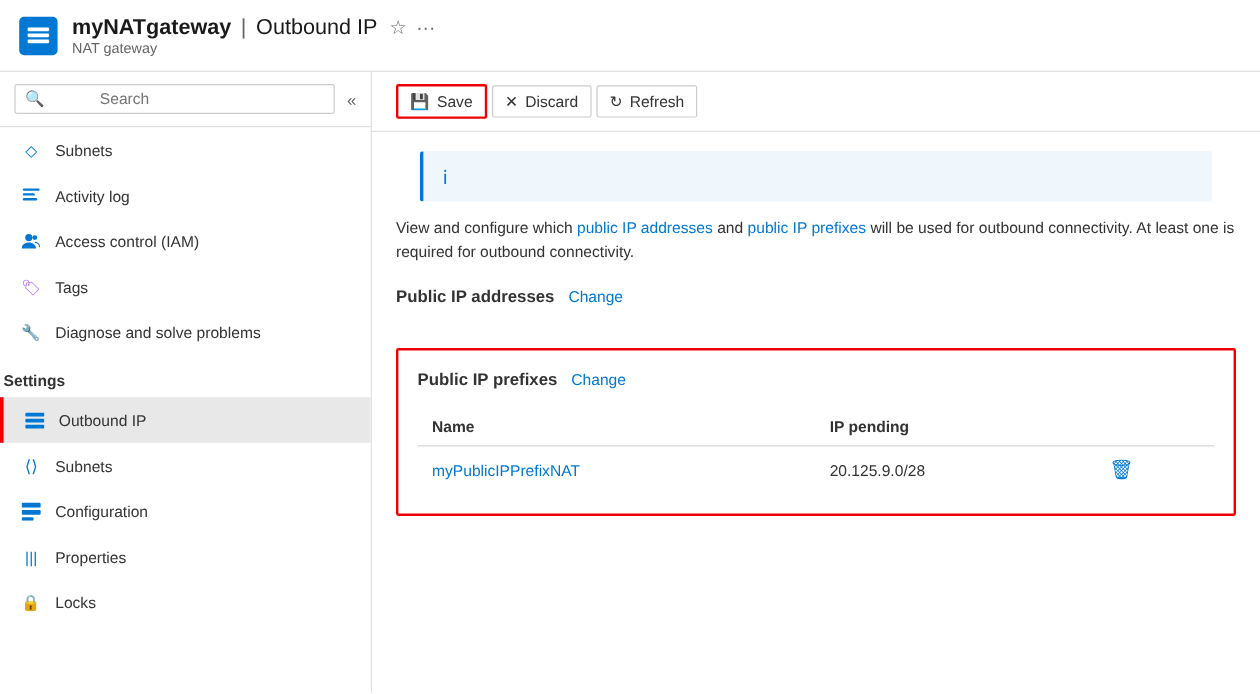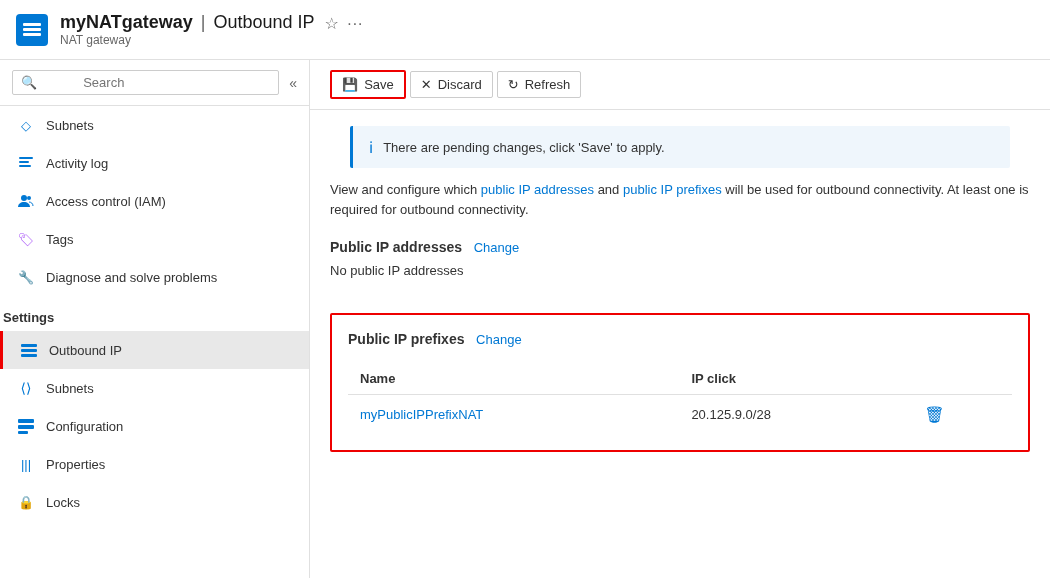--- a/index.html
+++ b/index.html
@@ -196,45 +196,43 @@
       <button class="toolbar-btn">
         <span>↻</span>
         <span>Refresh</span>
       </button>
     </div>
 
     <div class="content-body">
 
       <div class="info-banner">
         <span class="info-icon">ℹ</span>
-        <span>There are pending changes, click 'Save' to apply.</span>
       </div>
 
       <p class="description-text">
         View and configure which <a class="link-text">public IP addresses</a> and <a class="link-text">public IP prefixes</a> will be used for outbound connectivity. At least one is required for outbound connectivity.
       </p>
 
       <div>
         <div style="margin-bottom: 8px;">
           <span class="section-title">Public IP addresses</span>
           <a class="change-link">Change</a>
         </div>
-        <p class="no-items-text">No public IP addresses</p>
       </div>
 
       <div class="table-section">
         <div style="margin-bottom: 16px;">
           <span class="table-section-title">Public IP prefixes</span>
           <a class="change-link">Change</a>
         </div>
         <table class="data-table">
           <thead>
             <tr>
               <th>Name</th>
-              <th>IP click</th>
+              <th>IP pending</th>
               <th></th>
             </tr>
           </thead>
           <tbody>
             <tr>
               <td>
                 <a class="link-text">myPublicIPPrefixNAT</a>
               </td>
               <td>20.125.9.0/28</td>
               <td>

